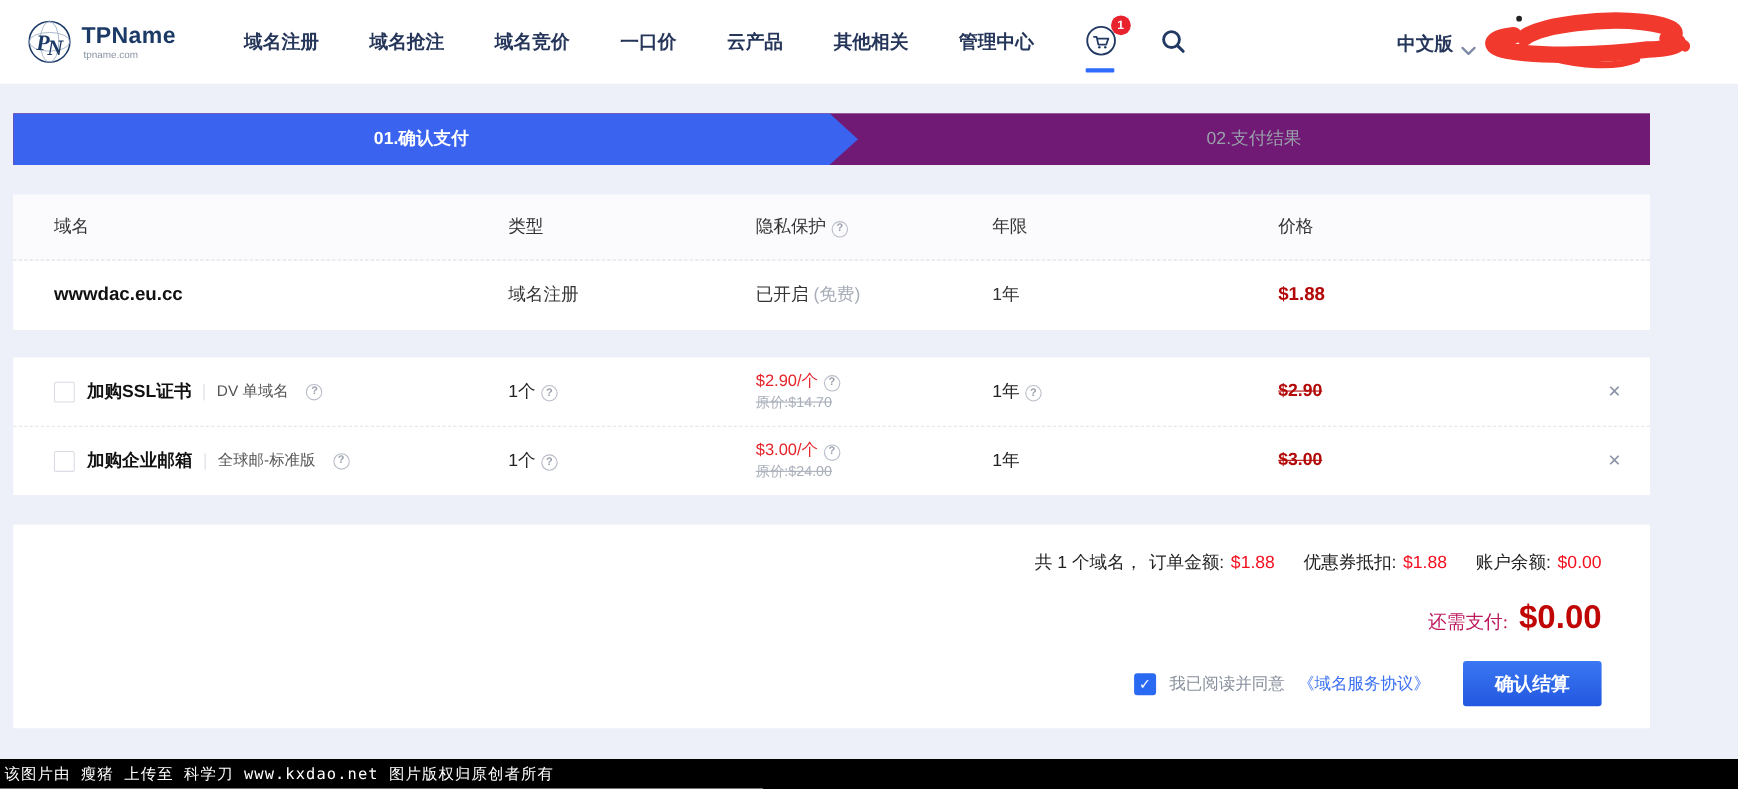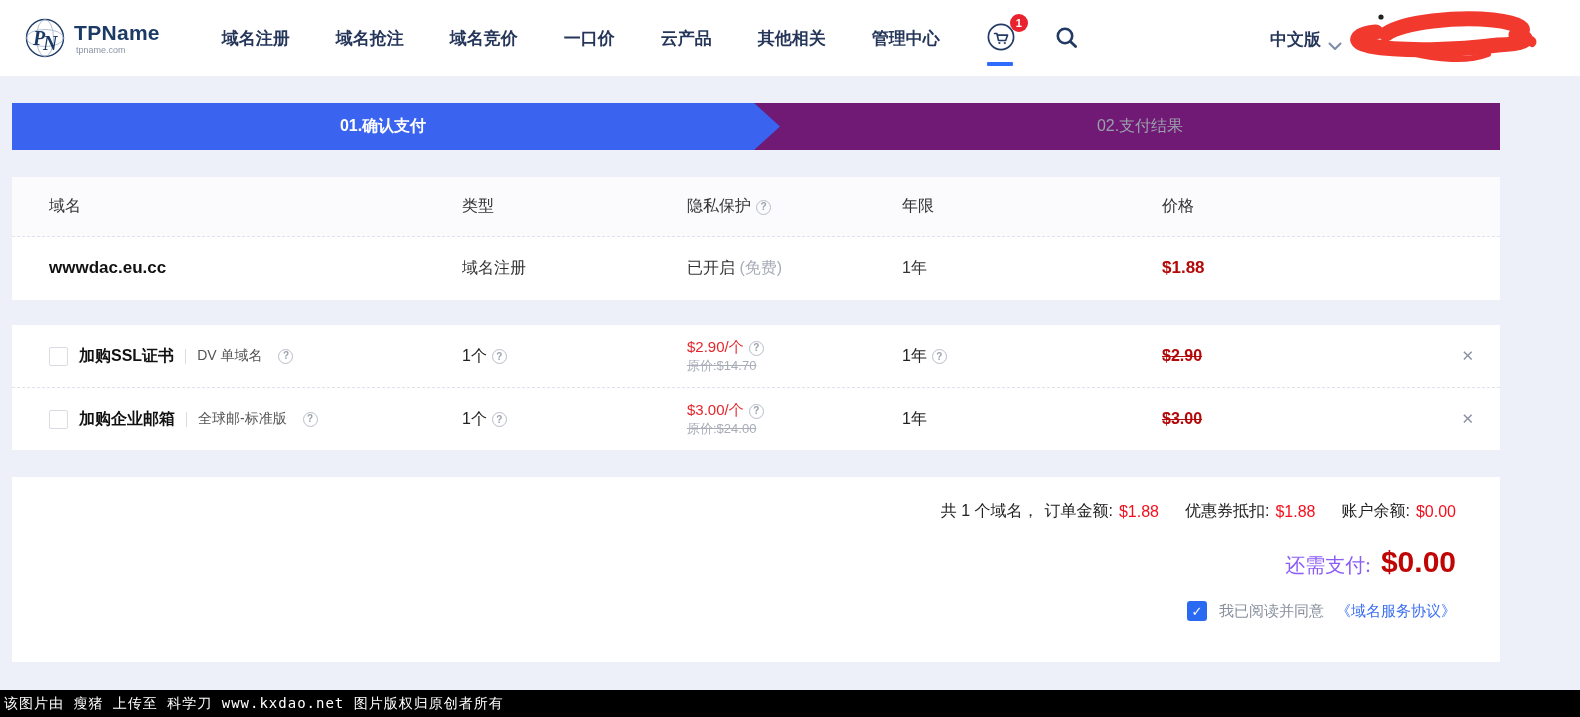--- a/index.html
+++ b/index.html
@@ -58,21 +58,21 @@
   .years { font-size:16px; color:#222; }
   .strike-total { color:#b30909; font-weight:bold; font-size:16px; text-decoration:line-through; }
   .close-btn { position:absolute; right:26px; top:50%; transform:translateY(-50%); color:#8b93a6; font-size:15px; cursor:pointer; }
 
   
   .summary-card { top:477px; height:185px; padding-right:44px; }
   .sumline { position:absolute; right:44px; top:24px; display:flex; align-items:center; gap:26px; font-size:16px; color:#222; white-space:nowrap; }
   .sumgroup { display:flex; gap:6px; align-items:center; }
   .red-val { color:#f50f1e; }
   .dueline { position:absolute; right:44px; top:68px; display:flex; align-items:baseline; gap:10px; }
-  .due-label { font-size:20px; color:#8b5cf6;font-family:Liberation Serif, serif; }
+  .due-label { font-size:17px; color:#be185d;font-family:Liberation Serif, serif; }
   .due-value { font-size:30px; font-weight:bold; color:#c00505; }
   .agreeline { position:absolute; right:44px; top:124px; display:flex; align-items:center; gap:12px; }
   .checkbox-checked { width:20px; height:20px; background:#2a6af2; border-radius:3px; color:#fff; font-size:13px; display:flex; align-items:center; justify-content:center; cursor:pointer; }
   .agree-text { color:#888f9c; font-size:15px; }
   .agree-link { color:#3a6ff2; font-size:15px; text-decoration:none; cursor:pointer; }
   .checkout-btn { margin-left:18px; width:126px; height:41px; border:none; border-radius:3px; background:linear-gradient(180deg,#3a78f2,#2257e0); color:#fff; font-size:17px; font-weight:bold; font-family:inherit; cursor:pointer; }
 
   
   .watermark { position:absolute; left:0; top:690px; width:1580px; height:27px; background:#000; display:flex; align-items:center; }
   .watermark span { color:#fff; font-size:14px; font-family:"DejaVu Sans Mono","DejaVu Sans",monospace; margin-left:4px; letter-spacing:1px; }
@@ -252,20 +252,21 @@
       <span class="due-label">还需支付:</span>
       <span class="due-value">$0.00</span>
     </div>
 
     <div class="agreeline">
       <span class="checkbox-checked">
           <span>✓</span>
         </span>
       <span class="agree-text">我已阅读并同意</span>
       <a class="agree-link">《域名服务协议》</a>
+      <button class="checkout-btn">确认结算</button>
     </div>
   </section>
 
   <footer class="watermark">
     <span>该图片由 瘦猪 上传至 科学刀 www.kxdao.net 图片版权归原创者所有</span>
   </footer>
 
 </div>
 
 </body></html>

